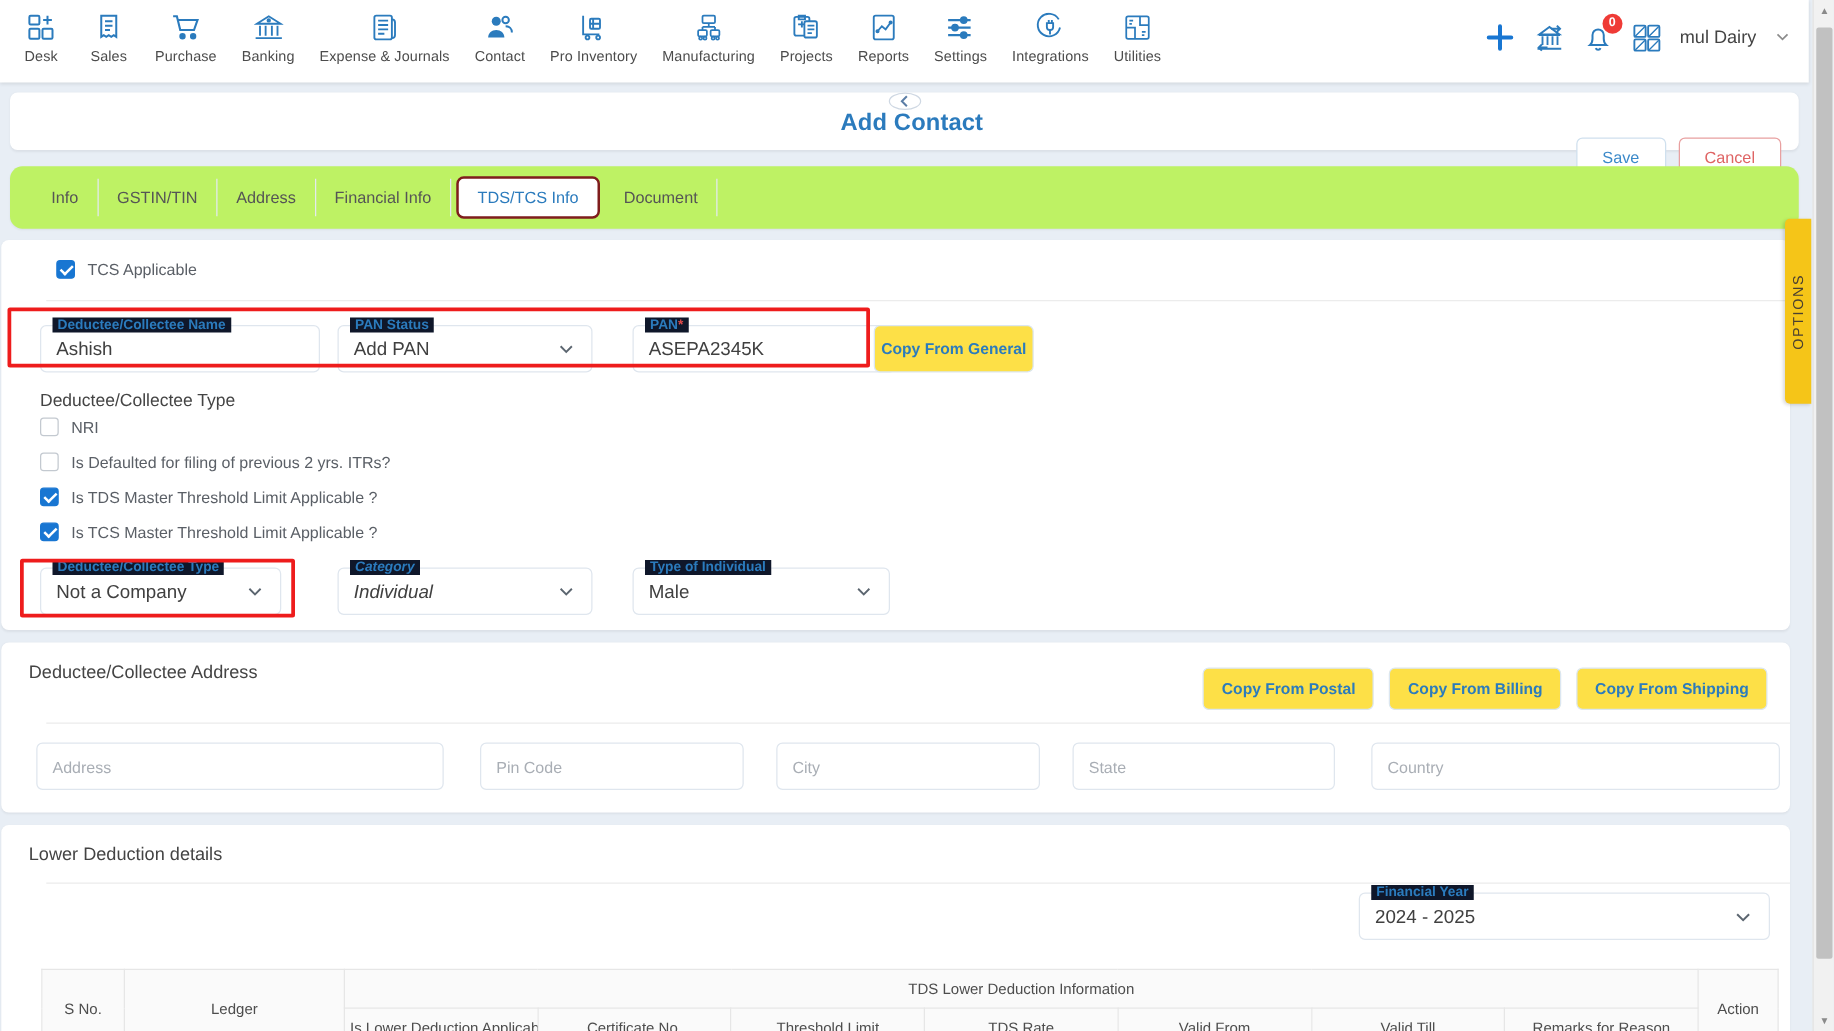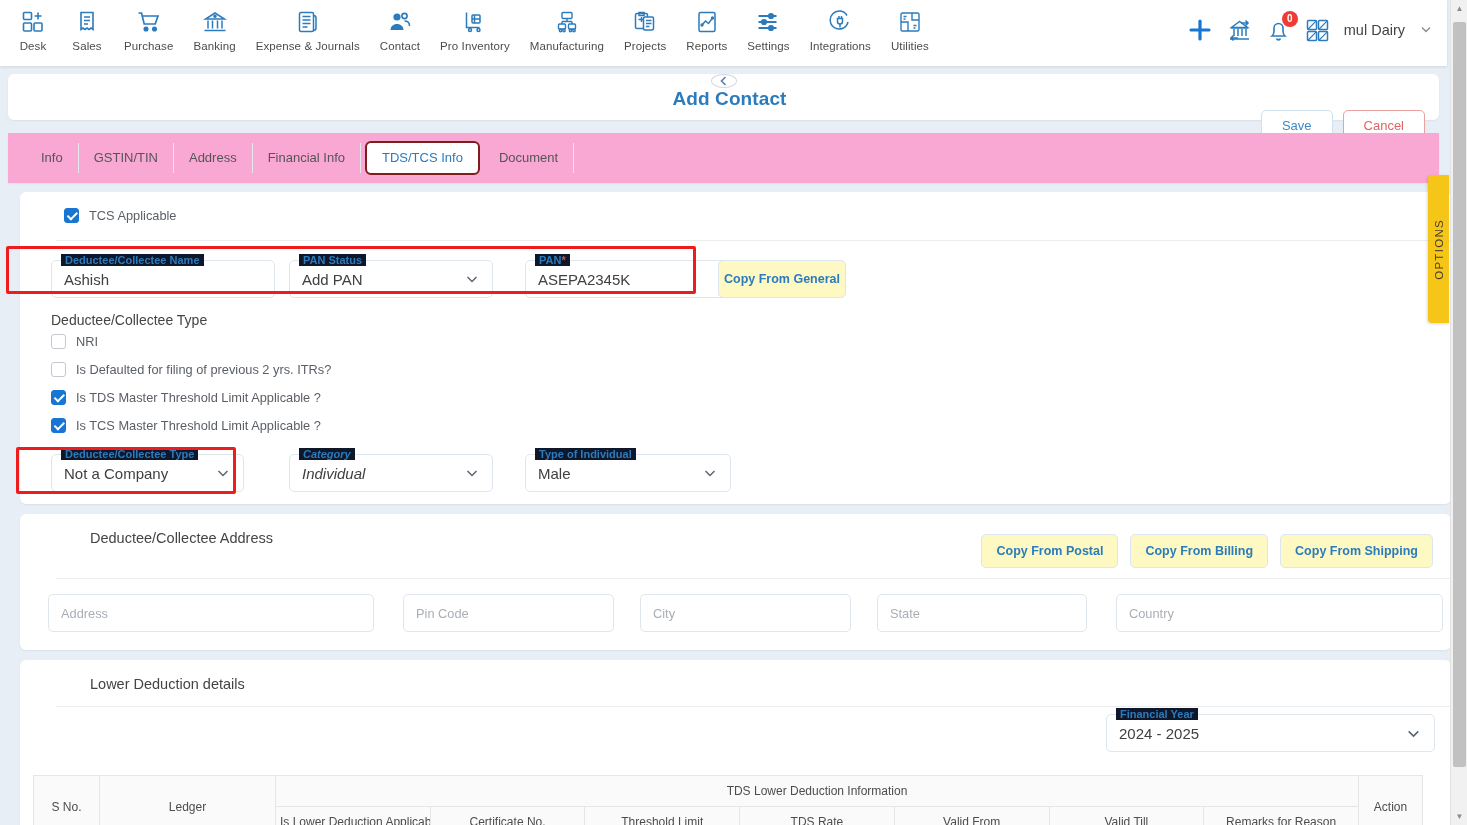--- a/index.html
+++ b/index.html
@@ -71,41 +71,40 @@
     font-size: 13px; padding: 7px 20px; border-radius: 5px;
     background: #fff; cursor: pointer; white-space: nowrap;
   }
   .btn-save { border: 1px solid #cfe0ee; color: #3b89c9; }
   .btn-cancel { border: 1px solid #e8a0a0; color: #df6464; }
 
   
   .tabs-card {
     position: absolute; top: 133px; left: 8px;
     width: 1431px; height: 50px;
-    background: #f9a8d4; border-radius: 0;
+    background: #bef264; border-radius: 10px;
     display: flex; align-items: center; padding-left: 18px;
     box-shadow: 0 1px 2px rgba(0,0,0,0.06);
   }
   .tab {
     font-size: 13px; color: #555; padding: 6px 15px;
     cursor: pointer; border-right: 1px solid #e4e9ef;
     line-height: 18px; white-space: nowrap;
   }
   .tab:last-child { border-right: 1px solid #e4e9ef; }
   .tab.active {
     color: #2b7bbd; border: 2px solid #7f1d1d;
     border-radius: 6px; background: #fff; margin: 0 4px;
   }
 
   
   .card {
-    position: absolute; left: 20px; width: 1431px;
+    position: absolute; left: 1px; width: 1431px;
     background: #fff; border-radius: 6px;
     box-shadow: 0 1px 2px rgba(0,0,0,0.06);
-    padding-left: 48px;
   }
   #card-tcs { top: 192px; height: 312px; }
   #card-address { top: 514px; height: 136px; }
   #card-lower { top: 660px; height: 230px; }
 
   .card-title {
     font-size: 14.5px; color: #444; padding: 16px 22px 10px 22px;
   }
   .card-divider { height: 1px; background: #ececec; margin: 0 18px; }
 
@@ -149,21 +148,21 @@
 
   
   .redbox {
     position: absolute; border: 3px solid #ee1c1c;
     pointer-events: none; z-index: 4; border-radius: 2px;
   }
 
   
   .linkbtn {
     border: 1px solid #dbe6f0; border-radius: 5px;
-    background: #fef9c3; color: #2b7bbd;
+    background: #fde047; color: #2b7bbd;
     font-size: 12.5px; font-weight: 600;
     padding: 9px 14px; cursor: pointer; white-space: nowrap;
   }
 
   
   .ld-table {
     position: absolute; left: 33px; top: 775px;
     width: 1390px; border-collapse: collapse;
     font-size: 12px; color: #4d4d4d;
     table-layout: fixed;

